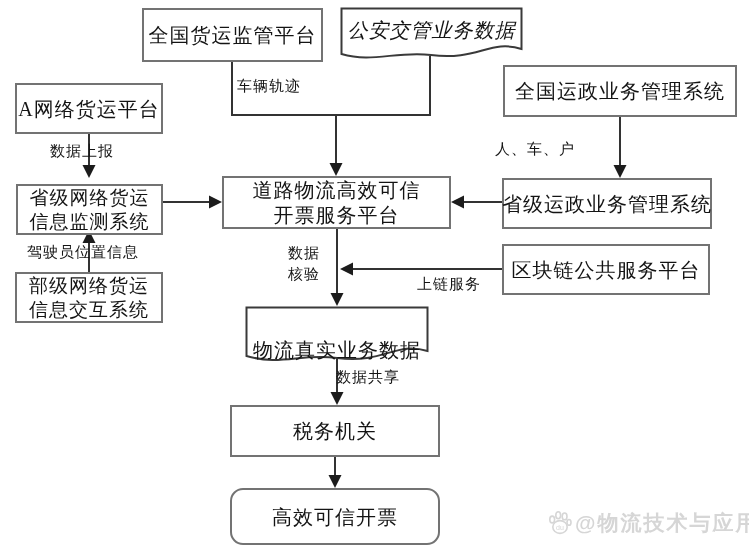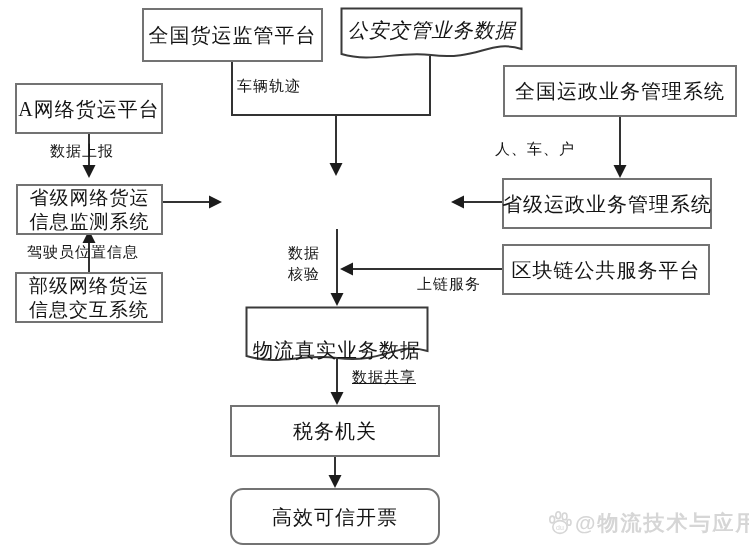--- a/index.html
+++ b/index.html
@@ -108,20 +108,24 @@
 
   <div class="node" style="left:503px;top:65px;width:234px;height:52px;">
     <span>全国运政业务管理系统</span>
   </div>
 
   <div class="node" style="left:16px;top:178px;width:147px;height:51px;font-size:19px;line-height:24px;margin-top:6px;">
     <span>省级网络货运</span>
     <span>信息监测系统</span>
   </div>
 
+  <div class="node" style="left:222px;top:176px;width:229px;height:53px;line-height:25px;">
+    <span>道路物流高效可信</span>
+    <span>开票服务平台</span>
+  </div>
 
   <div class="node" style="left:502px;top:178px;width:210px;height:51px;">
     <span>省级运政业务管理系统</span>
   </div>
 
   <div class="node" style="left:502px;top:244px;width:208px;height:51px;">
     <span>区块链公共服务平台</span>
   </div>
 
   <div class="node" style="left:15px;top:272px;width:148px;height:51px;font-size:19px;line-height:24px;">
@@ -159,21 +163,21 @@
 
   <div class="elabel" style="left:495px;top:139px;">人、车、户</div>
 
   <div class="elabel" id="lbl-data-verification" style="left:280px;top:243px;">
     <div>数据</div>
     <div>核验</div>
   </div>
 
   <div class="elabel" style="left:417px;top:274px;">上链服务</div>
 
-  <div class="elabel" style="left:352px;top:367px;text-decoration:underline;">数据共享</div>
+  <div class="elabel" style="left:336px;top:367px;">数据共享</div>
 
   <div id="watermark">
     <svg width="24" height="26" viewBox="0 0 24 26">
       <g fill="none" stroke="#d6d6d6" stroke-width="1.6">
         <ellipse cx="12" cy="17" rx="7.2" ry="6.4"></ellipse>
         <ellipse cx="4.2" cy="9.5" rx="2.4" ry="3.4"></ellipse>
         <ellipse cx="10.2" cy="5.2" rx="2.4" ry="3.5"></ellipse>
         <ellipse cx="16.6" cy="6.4" rx="2.4" ry="3.4"></ellipse>
         <ellipse cx="21" cy="12.4" rx="2" ry="2.9"></ellipse>
       </g>

